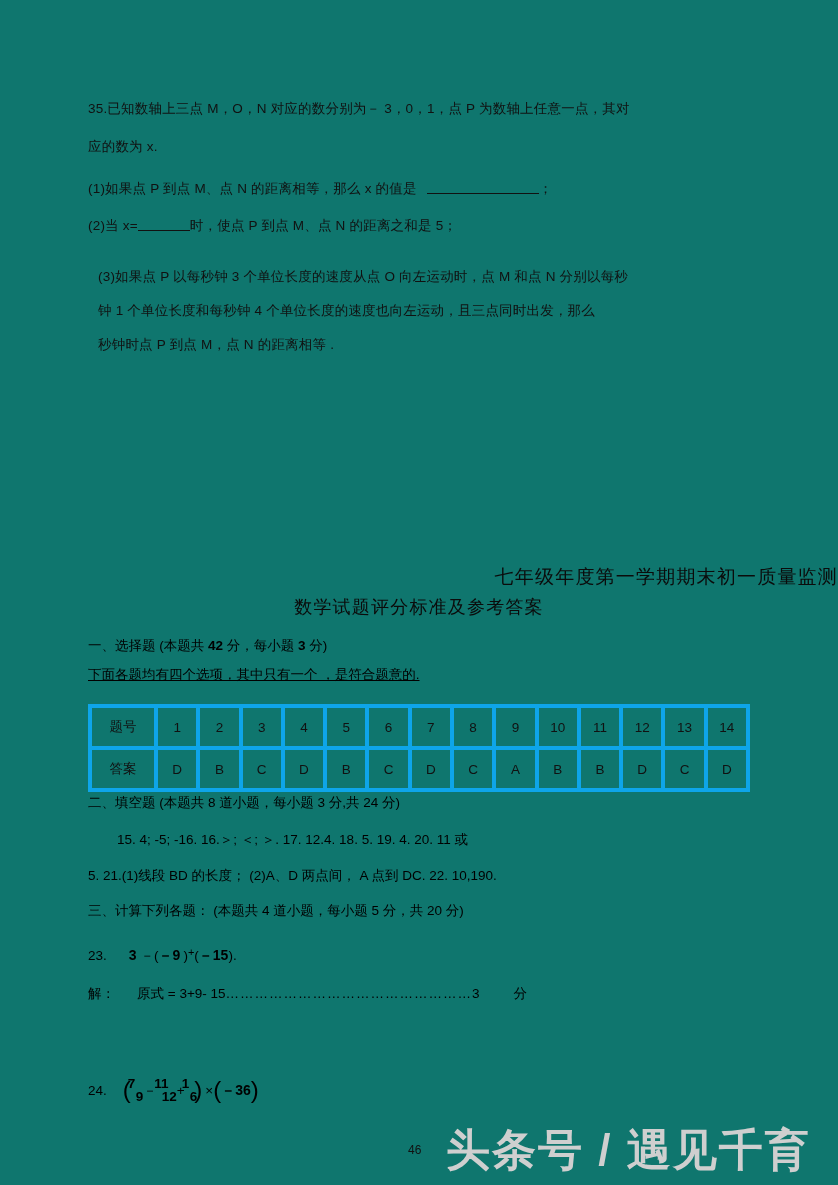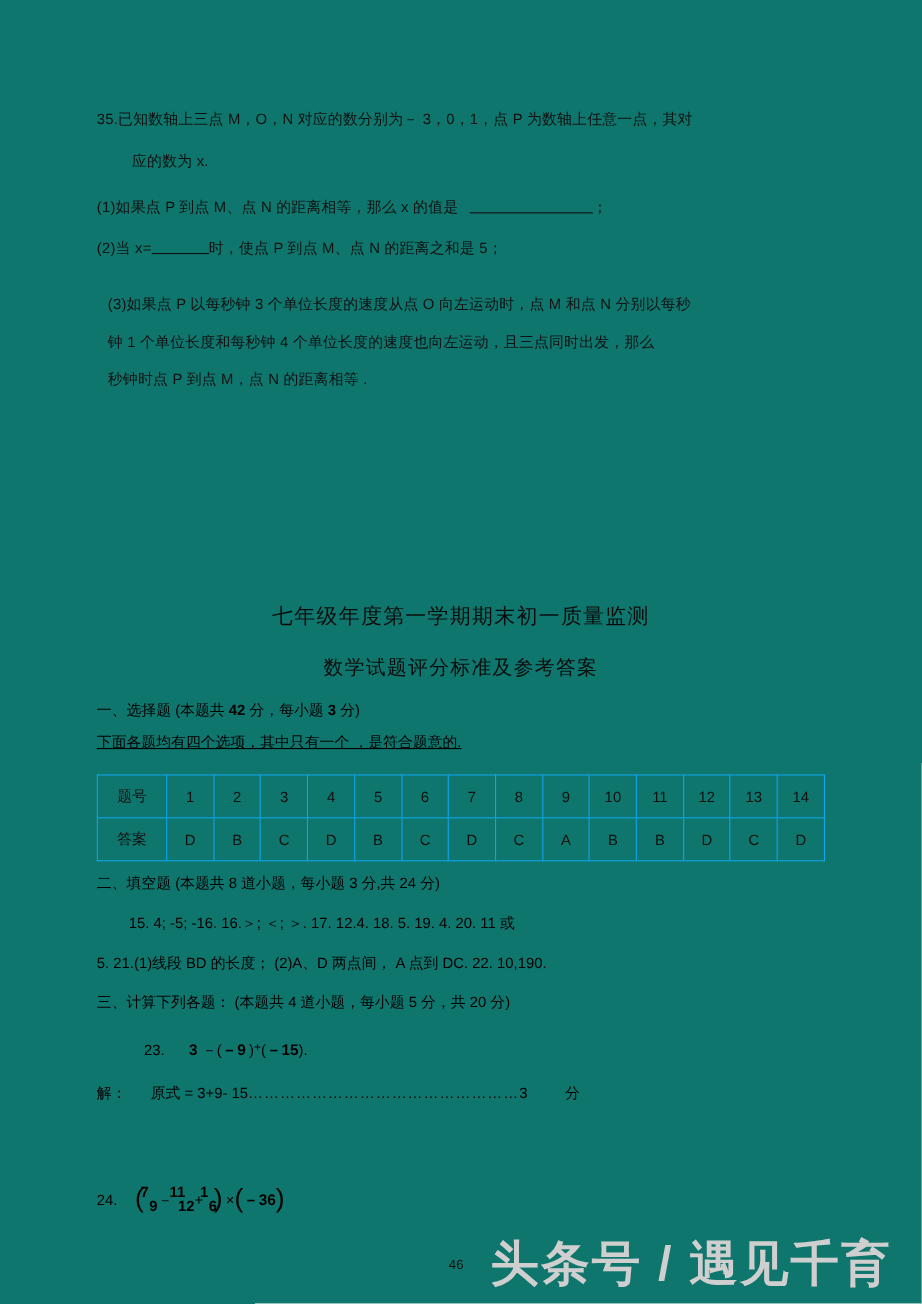--- a/index.html
+++ b/index.html
@@ -51,25 +51,26 @@
     border-bottom: 1px solid #111;
     height: 12px;
     vertical-align: -1px;
   }
 
   
   .title-main {
     position: absolute;
     left: 0;
     width: 838px;
-    text-align: center;
+    text-align: right;
     font-size: 19px;
     line-height: 28px;
     letter-spacing: 1.2px;
     color: #0b0b0b;
+    margin-top: 16px;
   }
   .title-sub {
     position: absolute;
     left: 0;
     width: 838px;
     text-align: center;
     font-size: 18px;
     line-height: 28px;
     letter-spacing: 1.2px;
     color: #0b0b0b;
@@ -96,21 +97,21 @@
   
   #answer-table {
     position: absolute;
     left: 88px;
     top: 704px;
     border-collapse: collapse;
     width: 662px;
     table-layout: fixed;
   }
   #answer-table td, #answer-table th {
-    border: 1px solid #0ea5e9;
+    border: 4px solid #0ea5e9;
     height: 38px;
     text-align: center;
     font-size: 13.5px;
     font-weight: normal;
     padding: 0;
     color: #111;
   }
   #answer-table .hdr-cell { width: 62px; }
 
   
@@ -174,21 +175,21 @@
     white-space: nowrap;
     font-weight: bold;
   }
 </style>
 </head>
 <body>
 
 <div id="page">
 
   <div class="blk q-line" style="top:90px;">35.已知数轴上三点    M，O，N 对应的数分别为－  3，0，1，点 P 为数轴上任意一点，其对</div>
-  <div class="blk q-line" style="top:128px;margin-left:32px;">应的数为 x.</div>
+  <div class="blk q-line" style="top:128px;">应的数为 x.</div>
 
   <div class="blk q-line" style="top:170px;">
     <span>(1)如果点 P 到点 M、点 N 的距离相等，那么   x 的值是</span><span class="sp sp2"></span><span class="blank-long"></span><span>；</span>
   </div>
 
   <div class="blk q-line" style="top:207px;">
     <span>(2)当 x=</span><span class="blank-short"></span><span>时，使点 P 到点 M、点 N 的距离之和是  5；</span>
   </div>
 
   <div class="blk indent-1" style="top:258px;">(3)如果点 P 以每秒钟 3 个单位长度的速度从点    O 向左运动时，点  M 和点 N 分别以每秒</div>
@@ -241,21 +242,21 @@
       </tr>
     </tbody>
   </table>
 
   <div class="sec-head" style="top:790px;">二、填空题 (本题共   8 道小题，每小题   3 分,共 24 分)</div>
   <div class="fill-row" style="top:828px;margin-left:29px;">15. 4; -5; -16.            16.＞;   ＜;   ＞.             17. 12.4.           18. 5.            19. 4.          20. 11 或</div>
   <div class="fill-row" style="top:864px;">5.      21.(1)线段 BD 的长度；  (2)A、D 两点间， A 点到 DC.             22. 10,190.</div>
 
   <div class="sec-head" style="top:898px;">三、计算下列各题：   (本题共 4 道小题，每小题  5 分，共  20 分)</div>
 
-  <div class="mathline" style="left:88px; top:940px;margin-left:43px;">
+  <div class="mathline" style="left:88px; top:940px;">
     <span>23.</span><span class="sp sp4"></span><span class="bold-m">3</span><span class="sp" style="width:4px"></span><span>－(</span><span class="bold-m">－9</span><span class="sp" style="width:3px"></span><span>)</span><span style="font-size:11px; vertical-align:4px;">+</span><span>(</span><span class="bold-m">－15</span><span>).</span>
   </div>
 
   <div class="mathline" style="left:88px; top:982px;">
     <span>解：</span><span class="sp sp4"></span><span>原式 = 3+9- 15</span><span class="dots">……………………………………………</span><span>3</span><span class="sp sp6"></span><span>分</span>
   </div>
 
 
   <div class="mathline" style="left:88px; top:1078px;">
     <span>24.</span><span class="sp sp3"></span><span class="paren-big">(</span><span class="frac"><span class="num">7</span><span class="den">9</span></span><span class="sp" style="width:3px"></span><span>－</span><span class="frac"><span class="num">11</span><span class="den">12</span></span><span class="sp" style="width:3px"></span><span>+</span><span class="frac"><span class="num">1</span><span class="den">6</span></span><span class="paren-big">)</span><span class="sp" style="width:3px"></span><span>×</span><span class="paren-big">(</span><span class="bold-m">－36</span><span class="paren-big">)</span>

